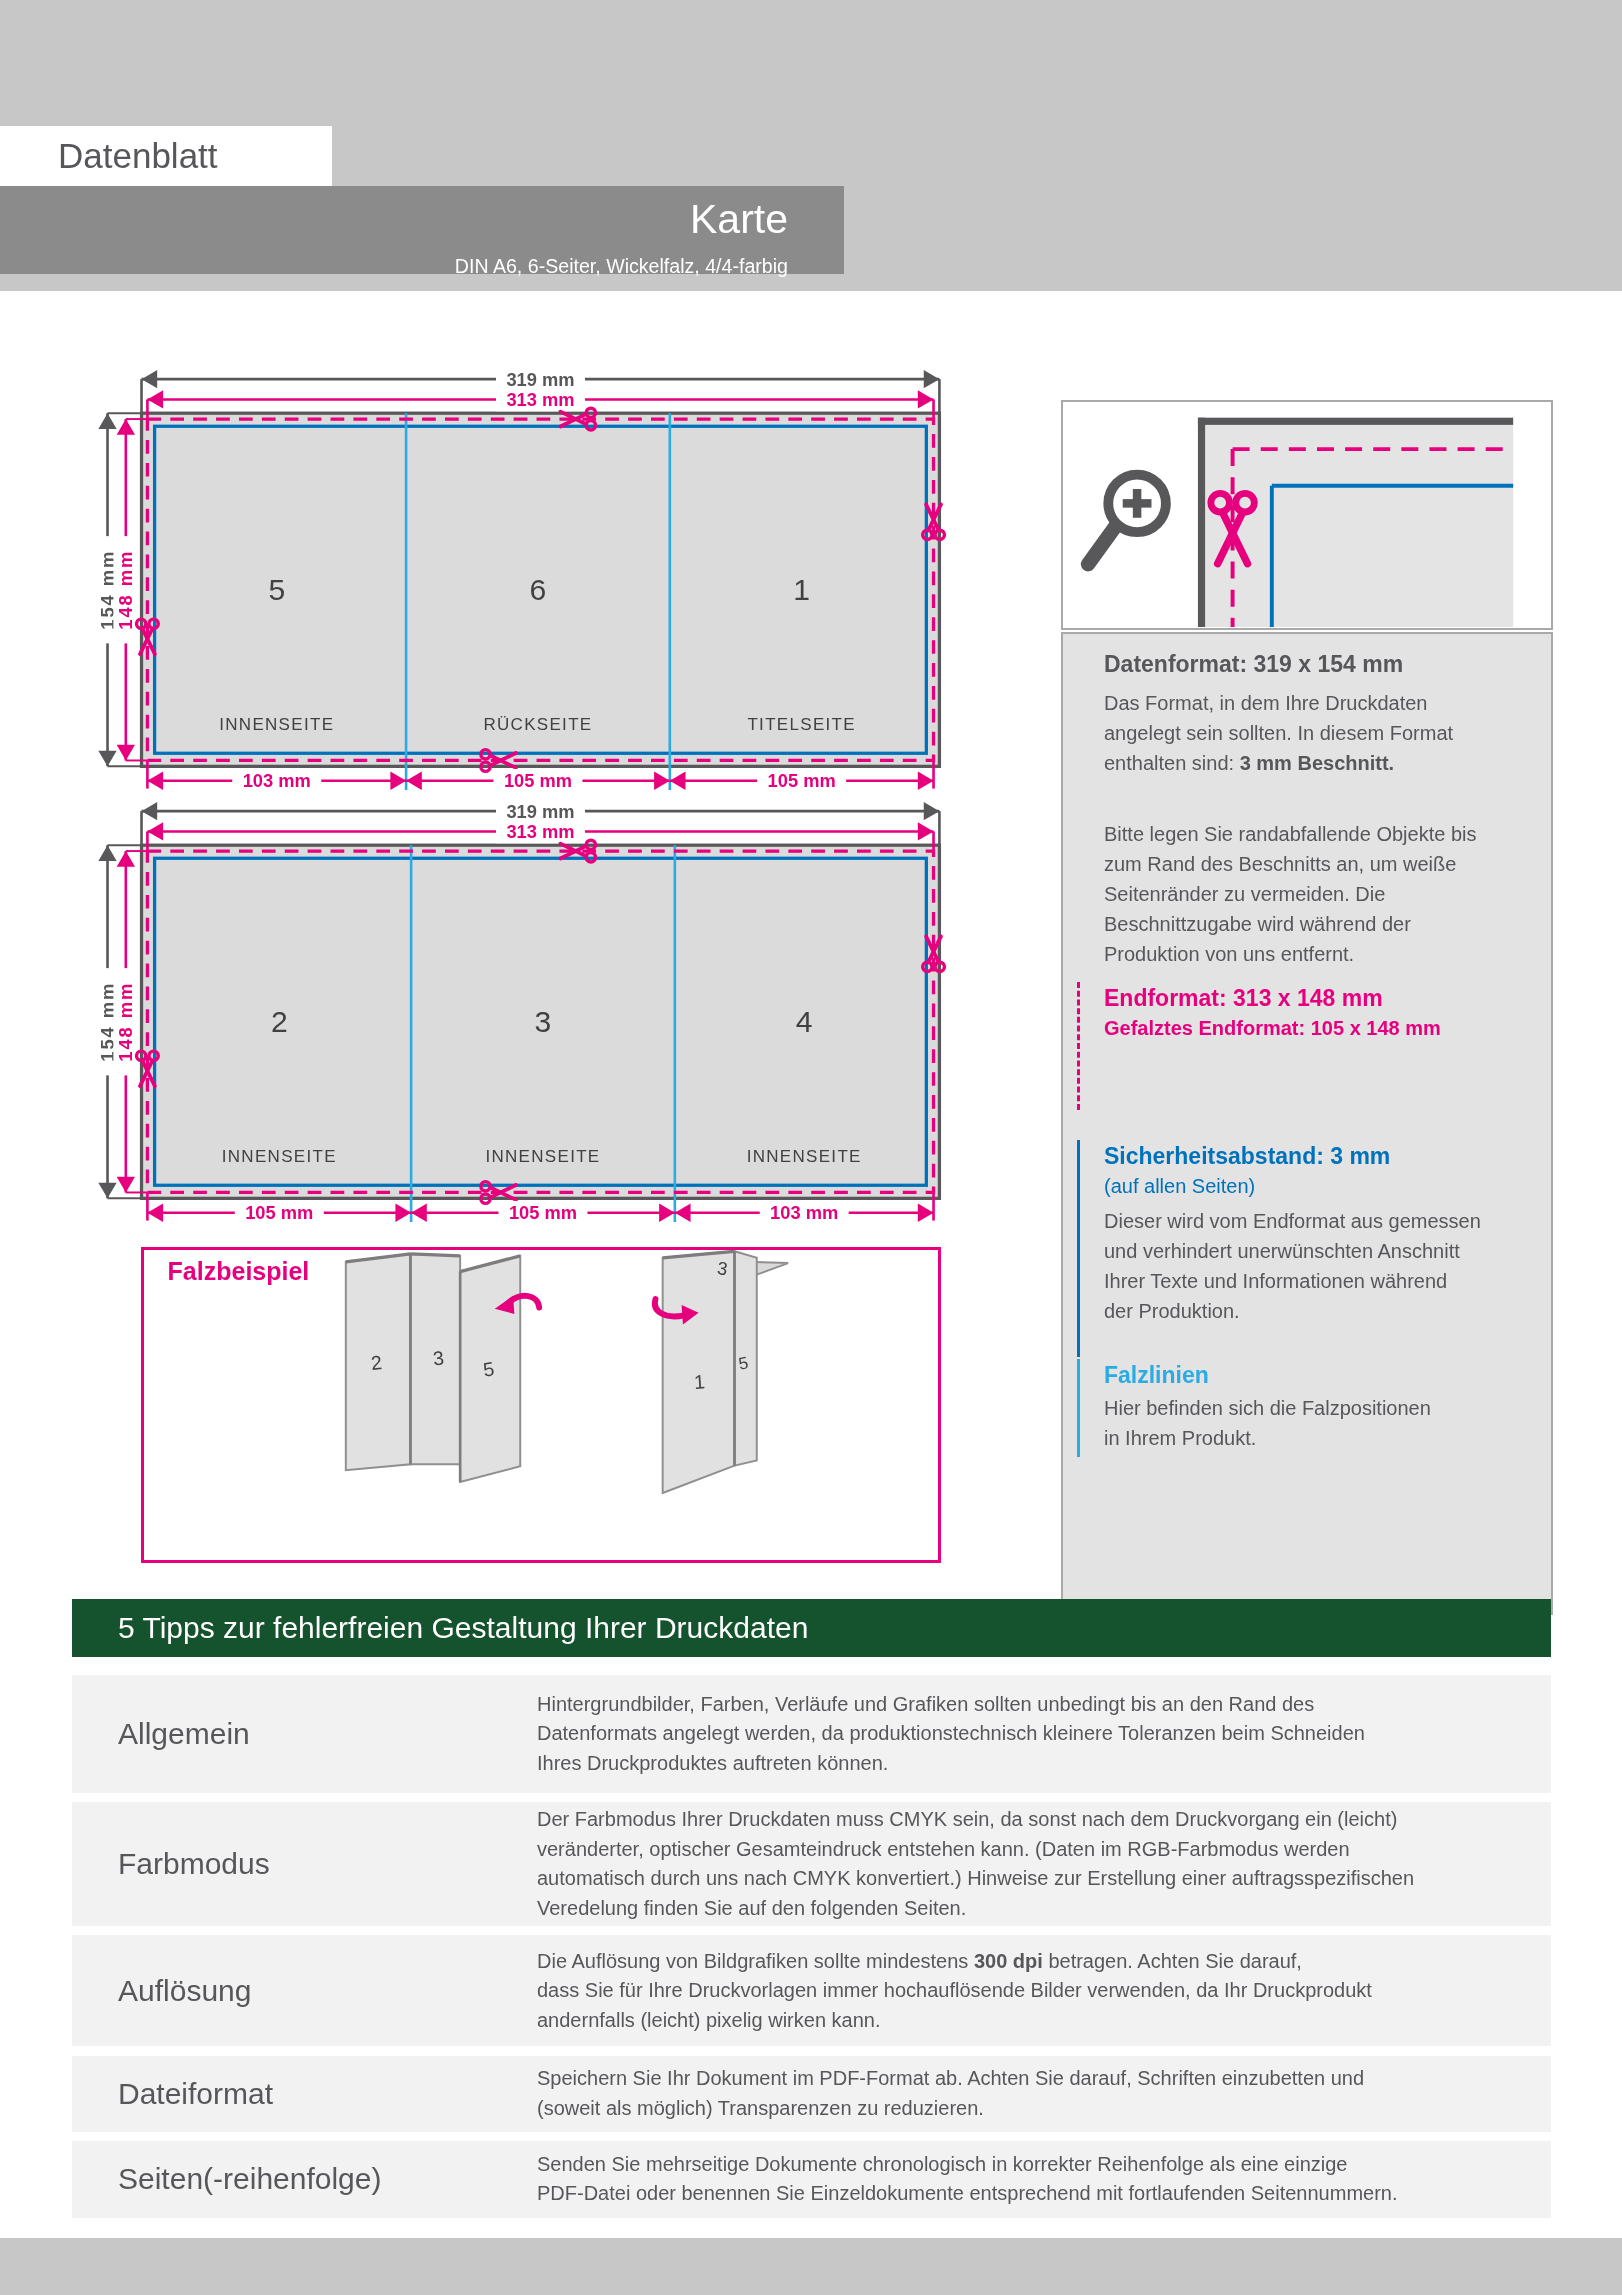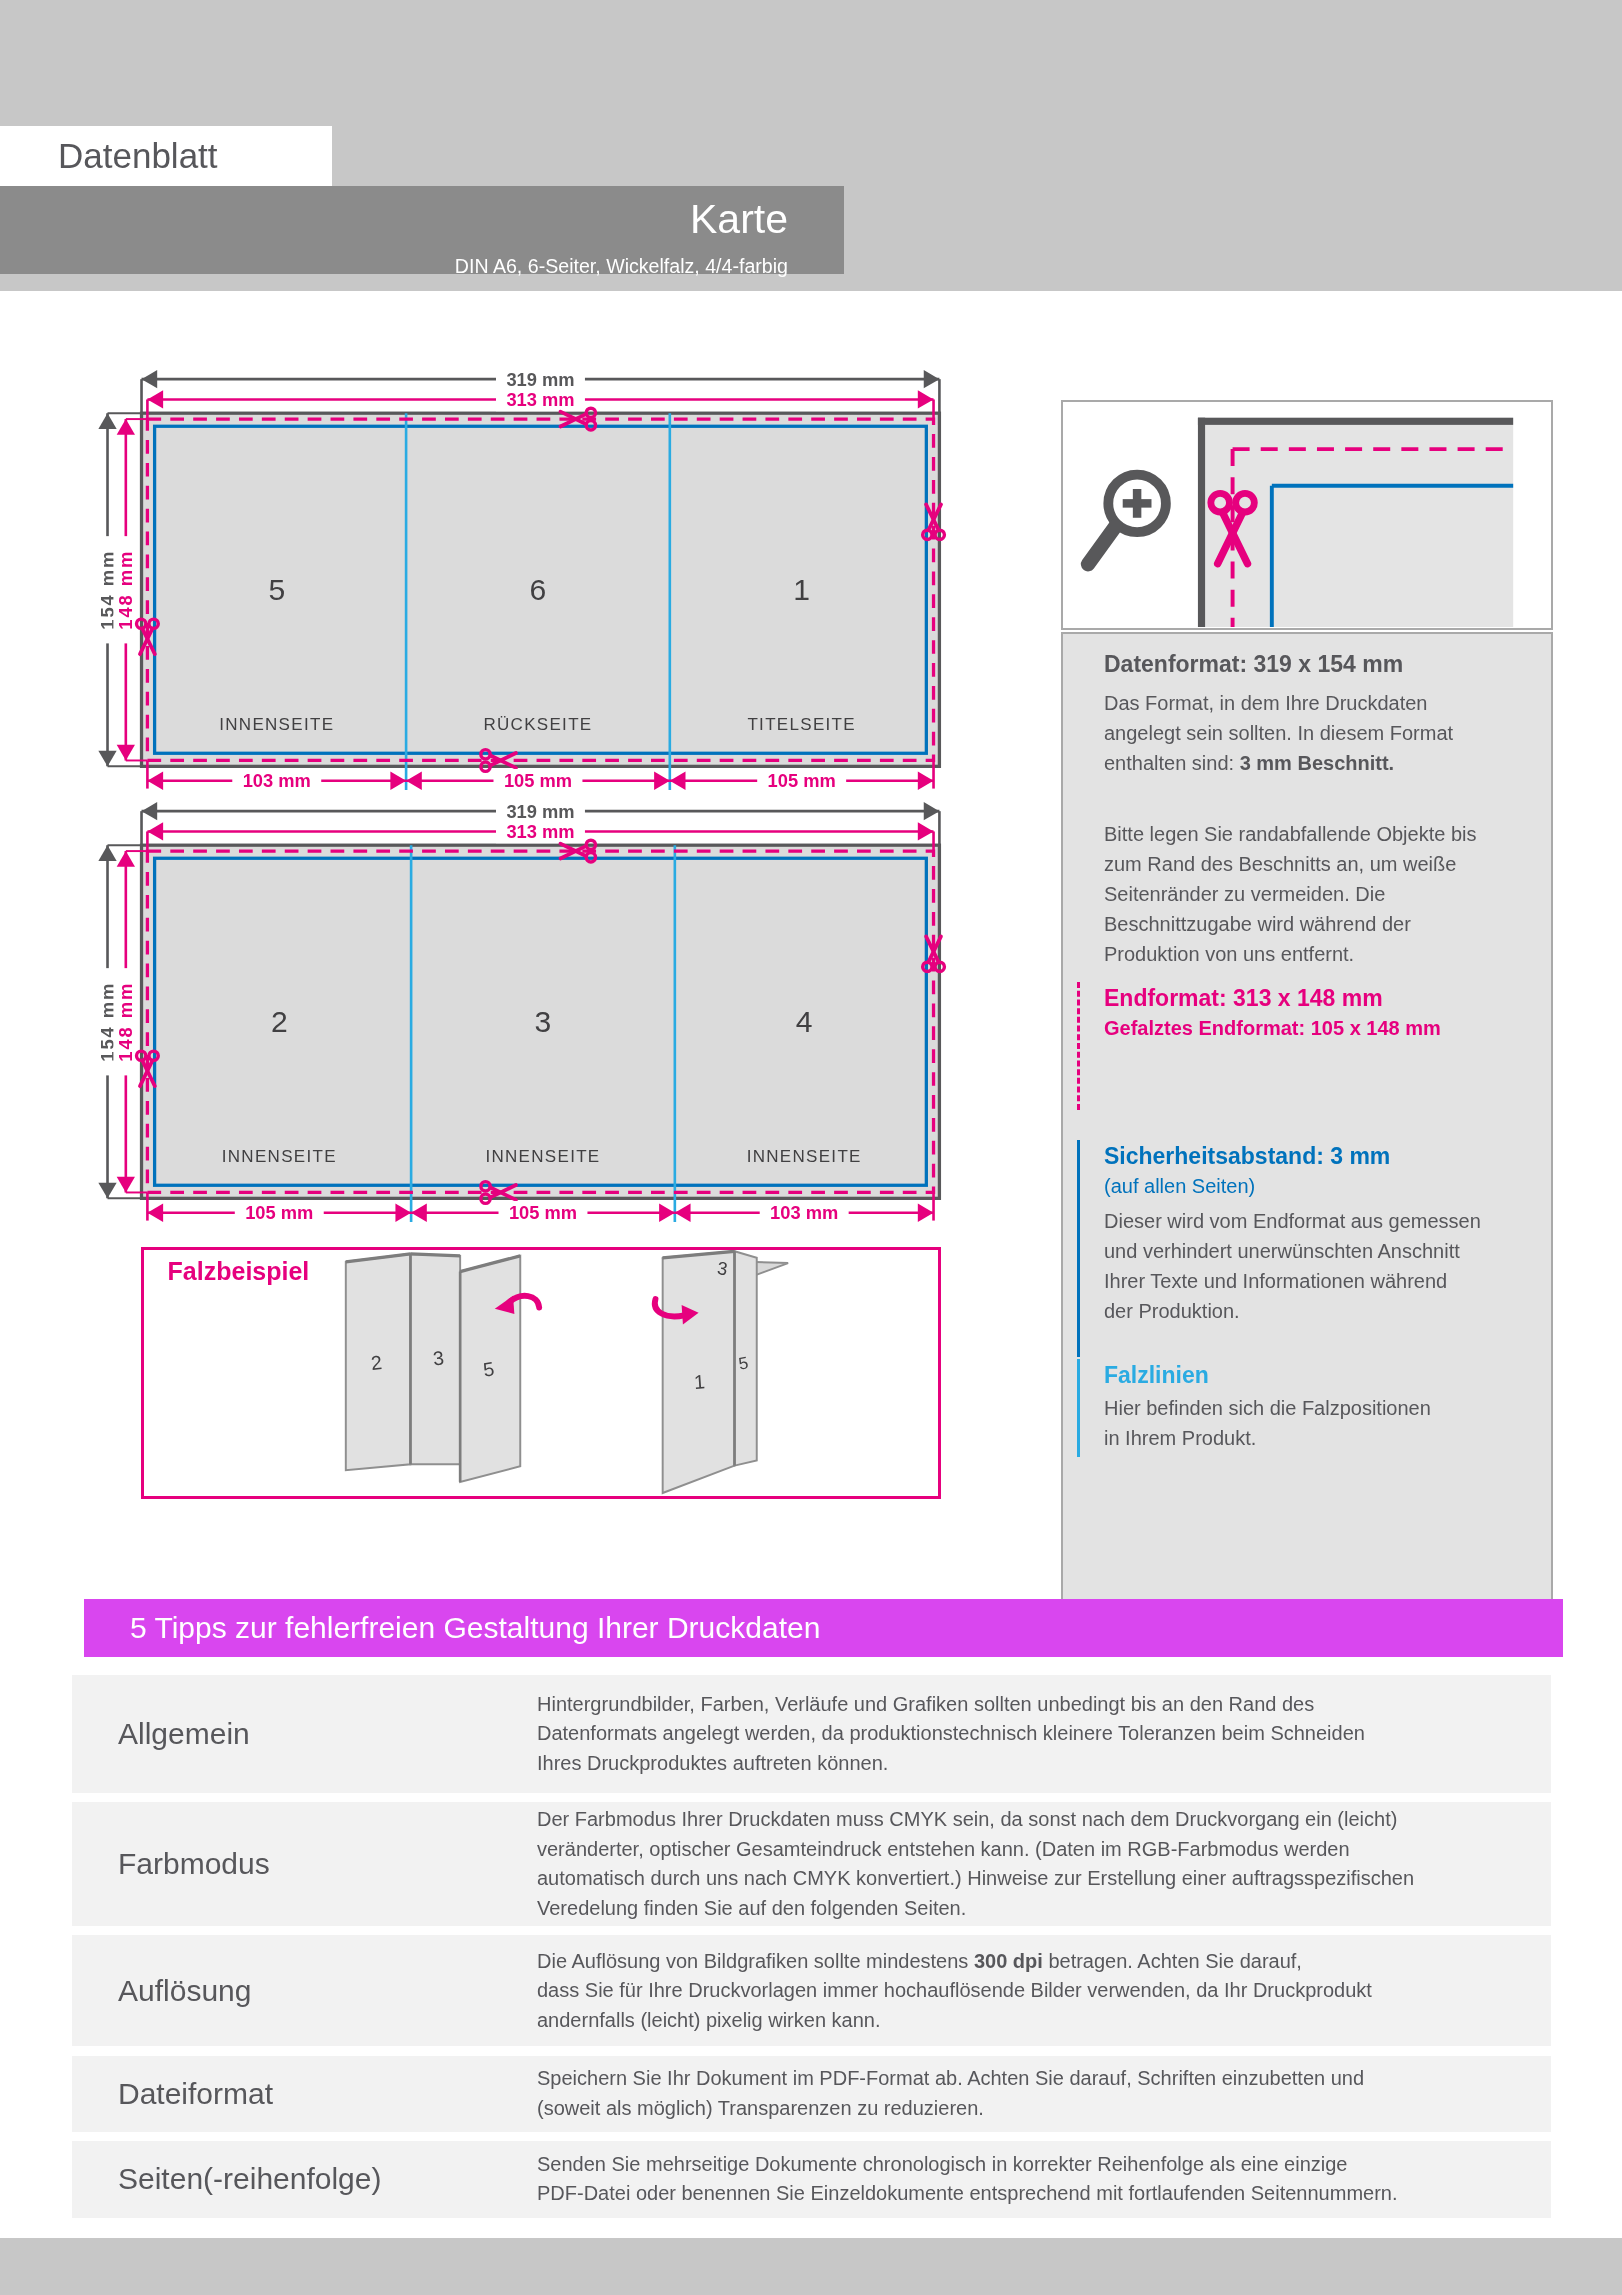--- a/index.html
+++ b/index.html
@@ -15,39 +15,39 @@
   #karte-bar{left:0;top:186px;width:844px;height:88px;background:#8b8b8b;
       box-sizing:border-box;padding-right:56px;text-align:right;color:#fff;}
   #karte-title{font-size:41px;line-height:41px;margin-top:13px;font-weight:normal;}
   #karte-sub{font-size:19.6px;line-height:19.6px;margin-top:17px;}
 
   
   .dia-svg{position:absolute;left:65px;width:896px;height:458px;}
   #dia1{top:366px;} #dia2{top:798px;}
 
   
-  #falz-box{left:141px;top:1247px;width:800px;height:252px;border:3.3px solid #e6007e;
+  #falz-box{left:141px;top:1247px;width:800px;height:316px;border:3.3px solid #e6007e;
       box-sizing:border-box;background:#fff;}
   #falz-label{position:absolute;left:23.6px;top:6.5px;font-size:25px;font-weight:bold;color:#e6007e;}
   #falz-svg{position:absolute;left:0;top:0;width:793px;height:245px;}
 
   
   #illo-box{left:1061px;top:400px;width:492px;height:230px;background:#ffffff;
       border:2.6px solid #a9a9a9;box-sizing:border-box;}
 
   
   #info-panel{left:1061px;top:632px;width:492px;height:983px;background:#e3e3e3;
       border:2.6px solid #a9a9a9;box-sizing:border-box;}
   .ip-h{position:absolute;left:41px;font-size:23px;font-weight:bold;color:#57575b;white-space:pre-line;}
   .ip-sub{position:absolute;left:41px;font-size:20px;font-weight:bold;}
   .ip-b{position:absolute;left:41px;font-size:20px;line-height:30px;color:#57575b;white-space:pre-line;}
   .marker{position:absolute;left:14.4px;width:0;}
 
   
-  #tips-bar{left:84px;top:1599px;width:1479px;height:58px;background:#d946ef;color:#fff;
+  #tips-bar{left:72px;top:1599px;width:1479px;height:58px;background:#14532d;color:#fff;
       font-size:30px;line-height:58px;box-sizing:border-box;padding-left:46px;}
   #tips-rows{left:72px;top:1675px;width:1479px;}
   .tip-row{position:relative;background:#f2f2f2;margin-bottom:9.2px;display:flex;align-items:center;}
   .tip-label{width:465px;padding-left:46px;font-size:30px;color:#57575b;flex:none;box-sizing:border-box;}
   .tip-body{font-size:20px;line-height:29.4px;color:#57575b;white-space:pre-line;padding-right:19.6px;}
 
   #footer-band{left:0;top:2238px;width:1623px;height:58px;background:#c7c7c7;}
 </style>
 </head>
 <body>

